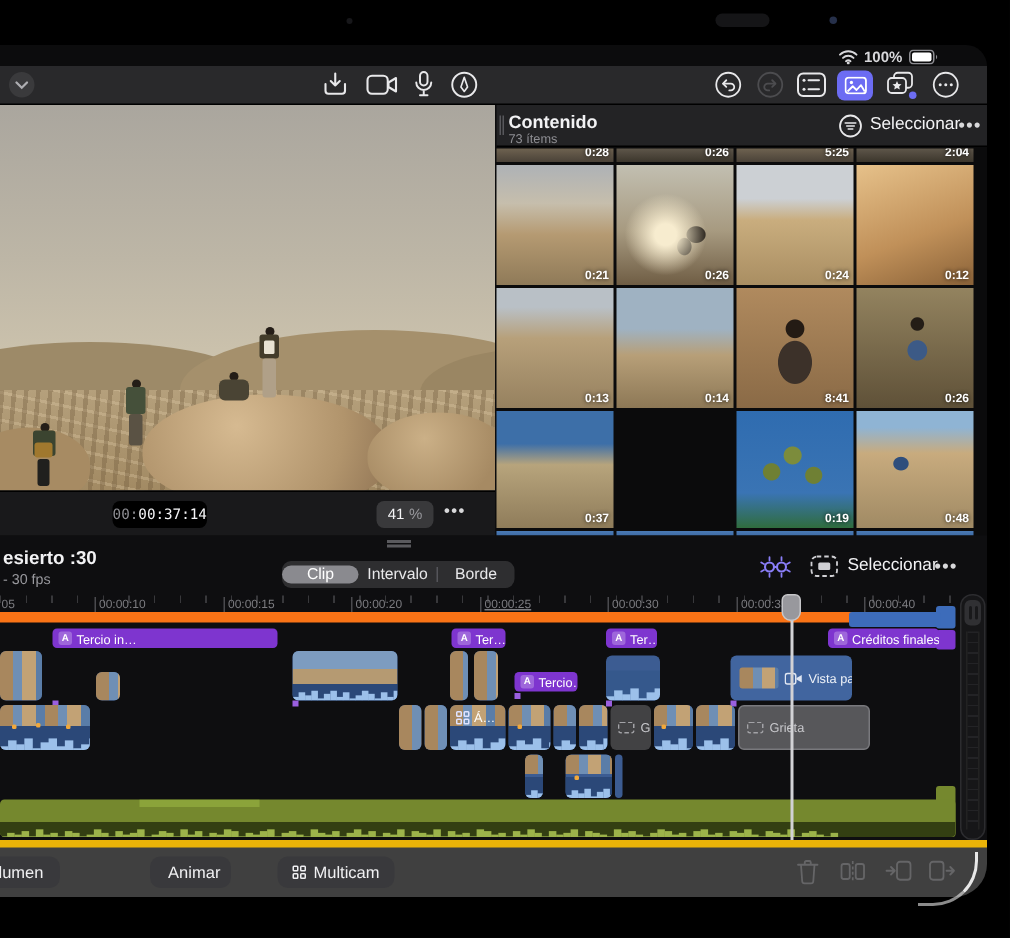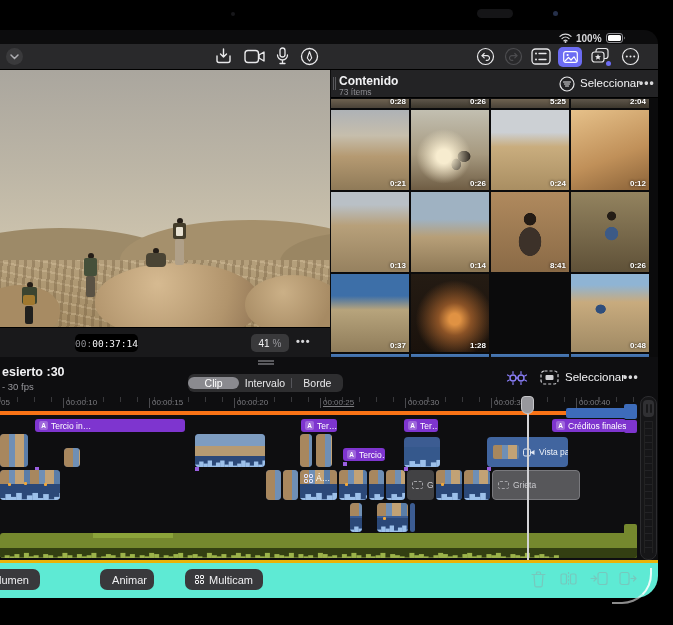--- a/index.html
+++ b/index.html
@@ -71,21 +71,21 @@
           linear-gradient(180deg,#8fb4d4 0 14%,#c8ab7e 36%,#a08a64 100%);}
   .t-r4a{background:linear-gradient(180deg,#4a7ab5,#3f6ca6);}
   
   .tl-section{position:absolute;left:0;top:327px;width:658px;height:203px;background:#0e0e10;}
   .tl-header-title{font-size:12.5px;font-weight:bold;color:#f2f2f4;}
   .tl-header-meta{font-size:9.5px;color:#98989d;}
   .seg-ctl{position:absolute;left:188px;top:17px;width:155px;height:18px;background:#2e2e30;border-radius:6px;display:flex;align-items:center;}
   .seg{flex:1;display:flex;align-items:center;justify-content:center;font-size:10.5px;color:#e8e8ea;}
   .seg.on{background:#8a8a8f;border-radius:6px;color:#fff;}
   .seg-div{width:1px;height:10px;background:#55555a;align-self:center;}
-  .ruler{position:absolute;left:0;top:38px;width:636px;height:20px;border-bottom:4px solid #f97316;}
+  .ruler{position:absolute;left:0;top:38px;width:636px;height:20px;border-bottom:7px solid #f97316;}
   .ruler-ticks{position:absolute;left:0;top:2px;width:100%;height:5px;
      background:repeating-linear-gradient(90deg,#38383b 0 1px,rgba(0,0,0,0) 1px 17.1px);}
   .ruler-lab{position:absolute;top:3px;font-size:8px;color:#7c7c80;white-space:nowrap;}
   .ruler-lab::before{content:"";position:absolute;left:-3px;top:0;width:1px;height:10px;background:#4a4a4e;}
   .clip{position:absolute;border-radius:4px;overflow:hidden;}
   .title-clip{height:13px;background:#7e35cf;border-radius:3px;display:flex;align-items:center;gap:3px;
      padding:0 4px;font-size:8.5px;color:#fff;white-space:nowrap;}
   .badge-a{flex:0 0 auto;width:9px;height:9px;border-radius:2px;background:rgba(255,255,255,.25);
      display:flex;align-items:center;justify-content:center;font-size:6.5px;font-weight:bold;color:#fff;}
   .vclip{background:#3c5c92;}
@@ -108,21 +108,21 @@
   .wfg::before{content:"▂▄▃▅▂▆▃▄▂▅▄▂▃▆▄▂▅▃▄▆▂▃▅▄▂▆▃▅▂▄▃▆▅▂▄▃▅▆▂▄▅▃▂▆▄▃▅▂▄▆▃▅▂▄▃▆▂▅▄▃▆▂▅▃▄▂▆▅▃▄▂▅▃▆▄▂▅▃▄▆▂▅▄▃▂▆▄▅▃▂▄▆▅▃▄▂▅▆▃▄▂▅▄▆▃▂▅▄▃▆▂▄▅▃▂▄";}
   .jog{position:absolute;left:640px;top:39px;width:17px;height:164px;background:#161618;border:1px solid #2c2c2f;border-radius:8px;}
   .jog-track{position:absolute;left:3px;top:24px;width:9px;height:132px;
      background:repeating-linear-gradient(180deg,#232326 0 1px,rgba(0,0,0,0) 1px 7px);border-left:1px solid #222;border-right:1px solid #222;}
   .jog-handle{position:absolute;left:2px;top:3px;width:11px;height:17px;background:#303033;border-radius:4px;}
   .jog-handle::before,.jog-handle::after{content:"";position:absolute;top:4px;width:2px;height:9px;background:#18181a;border-radius:1px;}
   .jog-handle::before{left:2.5px;} .jog-handle::after{right:2.5px;}
   .playhead-line{position:absolute;left:527px;top:39px;width:1.5px;height:164px;background:#d2d2d5;}
   .playhead-cap{position:absolute;left:521px;top:39px;width:13px;height:18px;background:#98989d;border-radius:4px 4px 6px 6px;border:1px solid #c6c6c9;}
   
-  .bbar{position:absolute;left:0;top:530px;width:658px;height:38px;background:#5eead4;border-top:3px solid #eab308;}
+  .bbar{position:absolute;left:0;top:530px;width:658px;height:38px;background:#404040;border-top:5px solid #eab308;}
   .bbtn{position:absolute;top:6px;height:21px;background:#39393c;border-radius:7px;display:flex;align-items:center;
         justify-content:center;gap:5px;font-size:11px;color:#f0f0f2;padding:0 10px;}
   .dim-ic{position:absolute;top:8px;opacity:.42;}
   
   .bezel-pill{position:absolute;background:#151517;border-radius:5px;}
   .corner-glint{position:absolute;left:612px;top:568px;width:40px;height:36px;border-right:2.5px solid rgba(255,255,255,.88);
      border-bottom:2.5px solid rgba(255,255,255,.55);border-radius:0 0 30px 0;}
   .handle-lines{width:16px;height:5px;border-top:2px solid #5a5a5e;border-bottom:2px solid #5a5a5e;}
 </style>
 </head>
@@ -328,22 +328,22 @@
       <div class="grid-cell t-r2c3" style="left:160px;top:122px;width:78px;height:80px;">
           <span class="dur">8:41</span>
         </div>
       <div class="grid-cell t-r2c4" style="left:240px;top:122px;width:78px;height:80px;">
           <span class="dur">0:26</span>
         </div>
 
       <div class="grid-cell t-r3c1" style="left:0;top:204px;width:78px;height:78px;">
           <span class="dur">0:37</span>
         </div>
-      <div class="grid-cell t-r3c2" style="left:80px;top:204px;width:78px;height:78px;">
-          <span class="dur">1:28</span>
+      <div class="grid-cell t-r3c3" style="left:160px;top:204px;width:78px;height:78px;">
+          <span class="dur">0:19</span>
         </div>
       <div class="grid-cell t-r3c4" style="left:240px;top:204px;width:78px;height:78px;">
           <span class="dur">0:48</span>
         </div>
 
       <div class="grid-cell t-r4a" style="left:0;top:284px;width:78px;height:3px;"></div>
       <div class="grid-cell t-r4a" style="left:80px;top:284px;width:78px;height:3px;"></div>
       <div class="grid-cell t-r4a" style="left:160px;top:284px;width:78px;height:3px;"></div>
       <div class="grid-cell t-r4a" style="left:240px;top:284px;width:78px;height:3px;"></div>
     </div>

